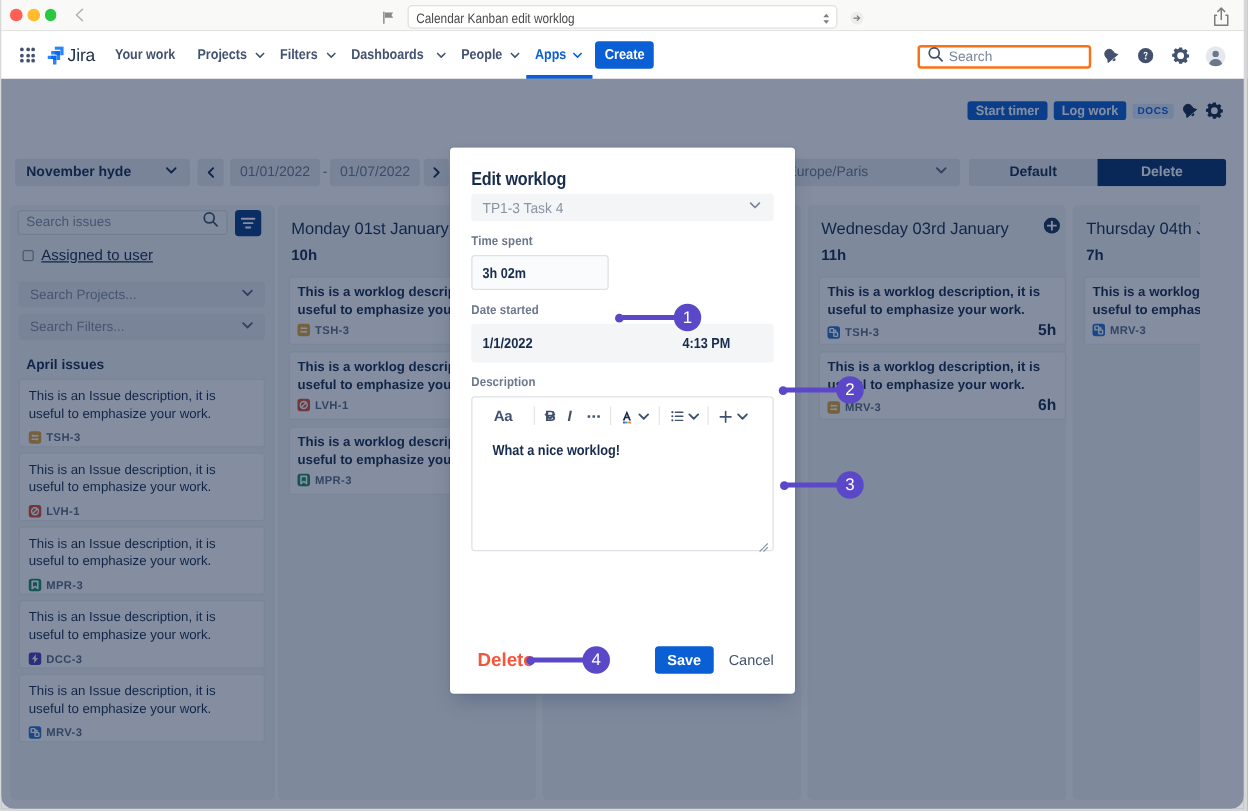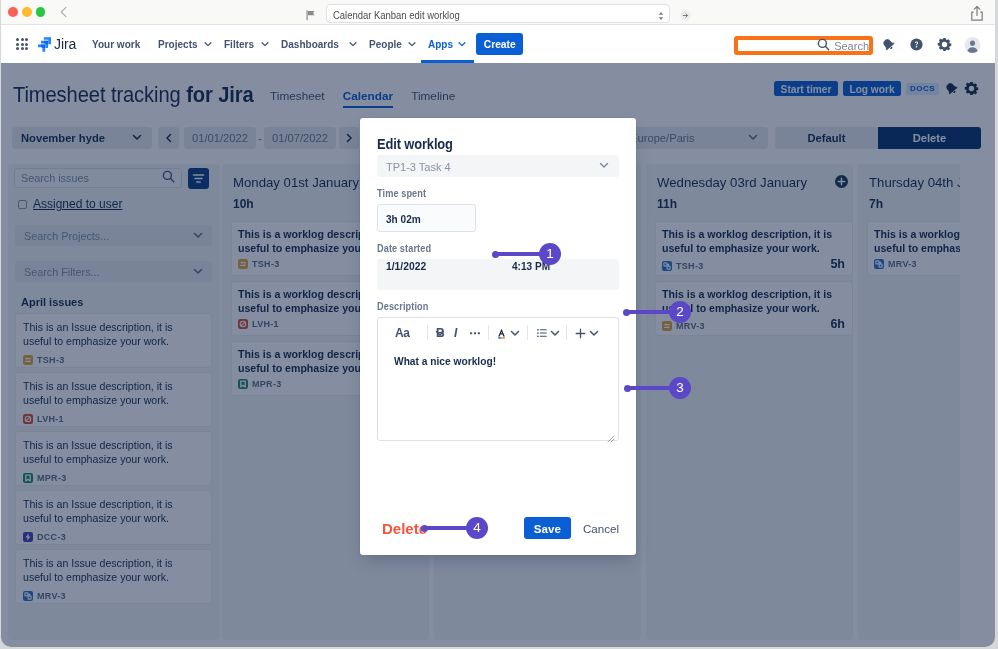--- a/index.html
+++ b/index.html
@@ -35,21 +35,21 @@
   .jiralogo { margin-left:10px; display:flex; align-items:center; gap:3px; }
   .jiralogo .txt { font-size:14px; font-weight:500; color:#1d2b47; letter-spacing:-0.1px; }
   .navitems { display:flex; align-items:center; margin-left:10px; height:38px; }
   .navitem { display:flex; align-items:center; gap:0px; padding:0 5.5px; height:38px; font-size:11.4px; font-weight:600; color:#42526e; position:relative; cursor:pointer; }
   .navitem > span:first-child { display:inline-block; transform:scaleX(0.88); transform-origin:left center; }
   .navitem > span:nth-child(2) svg { width:10px; height:10px; margin-left:1px;}
   .navitem.active { color:#0b5fd4; }
   .navitem.active:after { content:''; position:absolute; left:-1px; right:-1px; bottom:0; height:3px; background:#0b5fd4; }
   .createbtn { margin-left:3px; background:#0b5fd4; color:#fff; font-size:11.4px; font-weight:600; height:22px; padding:0 6px; border-radius:3px; display:flex; align-items:center; justify-content:center; }
   .createbtn { font-stretch:normal; }
-  .searchbox { position:absolute; left:734px; top:11px; width:139px; height:19px; border:4px solid #f97316; border-radius:3px; display:flex; align-items:center; padding-left:6px; gap:4px; background:#fff;justify-content:flex-end;}
+  .searchbox { position:absolute; left:734px; top:11px; width:139px; height:19px; border:2px solid #f97316; border-radius:3px; display:flex; align-items:center; padding-left:6px; gap:4px; background:#fff;}
   .searchbox .ph { font-size:11px; color:#7a8599; }
   .navicons { position:absolute; left:880px; top:11px; display:flex; align-items:center; gap:11px; }
   .navicons .ni { width:17px; height:17px; color:#42526e; display:flex; align-items:center; justify-content:center; }
   .navicons .ni svg { width:15px; height:15px;}
   .navicons .ni:last-child svg { width:18px; height:18px;}
 
   
   .appheader { position:absolute; left:0; top:63px; width:998px; height:47px; background:#fff; }
   .apptitle { position:absolute; left:13px; top:21px; font-size:22px; color:#172b4d; font-weight:300; letter-spacing:-0.1px; line-height:1; transform-origin:left top; transform:scaleX(0.915);}
   .apptitle b { font-weight:700; }
@@ -112,23 +112,23 @@
   
   .overlay { position:absolute; left:0; top:63px; width:998px; height:586px; background:rgba(9,30,66,0.50); }
   .modal { position:absolute; left:360px; top:118px; width:276px; height:437px; background:#fff; border-radius:3px; box-shadow:0 0 1px rgba(9,30,66,0.31),0 8px 16px -4px rgba(9,30,66,0.25); padding:0 17px; }
   .modal h2 { font-size:15px; font-weight:600; color:#172b4d; margin-top:17px; letter-spacing:-0.15px; line-height:18px;}
   .modal h2 span { display:inline-block; transform:scaleX(0.86); transform-origin:left center;}
   .flabel { font-size:10.2px; font-weight:700; color:#6b778c; margin-top:11px; letter-spacing:0.1px; line-height:11px; height:14px;}
   .flabel span { display:inline-block; transform:scaleX(0.9); transform-origin:left center;}
   .flabel.first { margin-top:23px; }
   .fselect { margin-top:2px; height:22px; background:#f4f5f7; border-radius:3px; display:flex; align-items:center; padding:0 9px; justify-content:space-between; }
   .fselect .v { font-size:11.6px; color:#8993a4; display:inline-block; transform:scaleX(0.95); transform-origin:left center;}
-  .finput { margin-top:2px; width:99px; height:28px; background:#fafbfc; border:1px solid #dfe1e6; border-radius:3px; display:flex; align-items:center; padding:0 8px; }
+  .finput { margin-top:2px; width:110px; height:28px; background:#fafbfc; border:1px solid #dfe1e6; border-radius:3px; display:flex; align-items:center; padding:0 8px; }
   .finput .v { font-size:11.6px; color:#172b4d; font-weight:700; display:inline-block; transform:scaleX(0.87); transform-origin:left center;}
-  .datebar { margin-top:2px; height:31px; background:#f4f5f7; border-radius:3px; display:flex; padding:0 9px; }
+  .datebar { margin-top:2px; height:31px; background:#f4f5f7; border-radius:3px; display:flex; align-items:center; padding:0 9px;gap:34px; }
   .datebar .v { font-size:11.6px; color:#172b4d; font-weight:700; display:inline-block; transform:scaleX(0.89); transform-origin:left center;}
   .datebar .v2 { font-size:11.6px; color:#172b4d; font-weight:700; margin-left:81px; display:inline-block; transform:scaleX(0.87); transform-origin:left center;}
   .editor { margin-top:2px; height:124px; border:1px solid #dfe1e6; border-radius:3px; position:relative; }
   .etools { height:29px; position:relative; }
   .etool { display:flex; align-items:center; gap:1px; height:16px; }
   .etool > span { line-height:1; display:flex; align-items:center;}
   .etool > svg { display:block; }
   .edivider { width:1px; height:15px; background:#e4e6eb; }
   .ebody { padding:7px 16px; font-size:11.6px; color:#172b4d; font-weight:600;}
   .ebody { display:block; }
@@ -137,21 +137,21 @@
   .btn-del { font-size:15px; font-weight:700; color:#f4553c; margin-left:5px;}
   .btn-save { margin-left:auto; background:#0b5fd4; color:#fff; font-size:11.6px; font-weight:700; height:22px; padding:0 10px; border-radius:3px; display:flex; align-items:center; }
   .btn-cancel { margin-left:12px; font-size:11.6px; font-weight:400; color:#42526e; }
 
   
   .callout { position:absolute; display:flex; align-items:center; z-index:30;}
   .cdot { width:7px; height:7px; border-radius:50%; background:#5b48c8; }
   .cline { height:4px; background:#5b48c8; margin-left:-1px;}
   .cnum { width:22px; height:22px; border-radius:50%; background:#5b48c8; color:#fff; font-size:13.5px; font-weight:400; display:flex; align-items:center; justify-content:center; margin-left:-1px; line-height:1;}
 
-  .si-sel + .si-sel { margin-top:15px; }
+  .si-sel + .si-sel { margin-top:5px; }
 
   .wlcard + .wlcard { margin-top:5px; }
 
 </style>
 </head>
 <body>
 
 <div class="page">
 
   <div class="chrome">
@@ -299,28 +299,20 @@
       <div class="ni">
           <svg viewBox="0 0 20 20" width="19" height="19">
             <circle cx="10" cy="10" r="9.3" fill="#e5e8ed"></circle>
             <circle cx="10" cy="7.8" r="3.0" fill="#6b778c"></circle>
             <path d="M3.9 17.2 C4.8 14.1 7.1 12.5 10 12.5 C12.9 12.5 15.2 14.1 16.1 17.2 A9.3 9.3 0 0 1 3.9 17.2 Z" fill="#6b778c"></path>
           </svg>
         </div>
     </div>
   </div>
 
-  <div class="appheader">
-    <div class="apptitle"><span>Timesheet tracking</span> <b>for Jira</b></div>
-    <div class="apptabs">
-        <div class="apptab">Timesheet</div>
-        <div class="apptab active">Calendar</div>
-        <div class="apptab">Timeline</div>
-      </div>
-  </div>
   <div class="hdr-right">
     <div class="btn-start">
         <span>Start timer</span>
       </div>
     <div class="btn-log">
         <span>Log work</span>
       </div>
     <div class="docsbadge">DOCS</div>
     <div style="width:15px;height:15px"><svg viewBox="0 0 18 18" width="15" height="15">
           <g transform="rotate(-40 9 9)">

